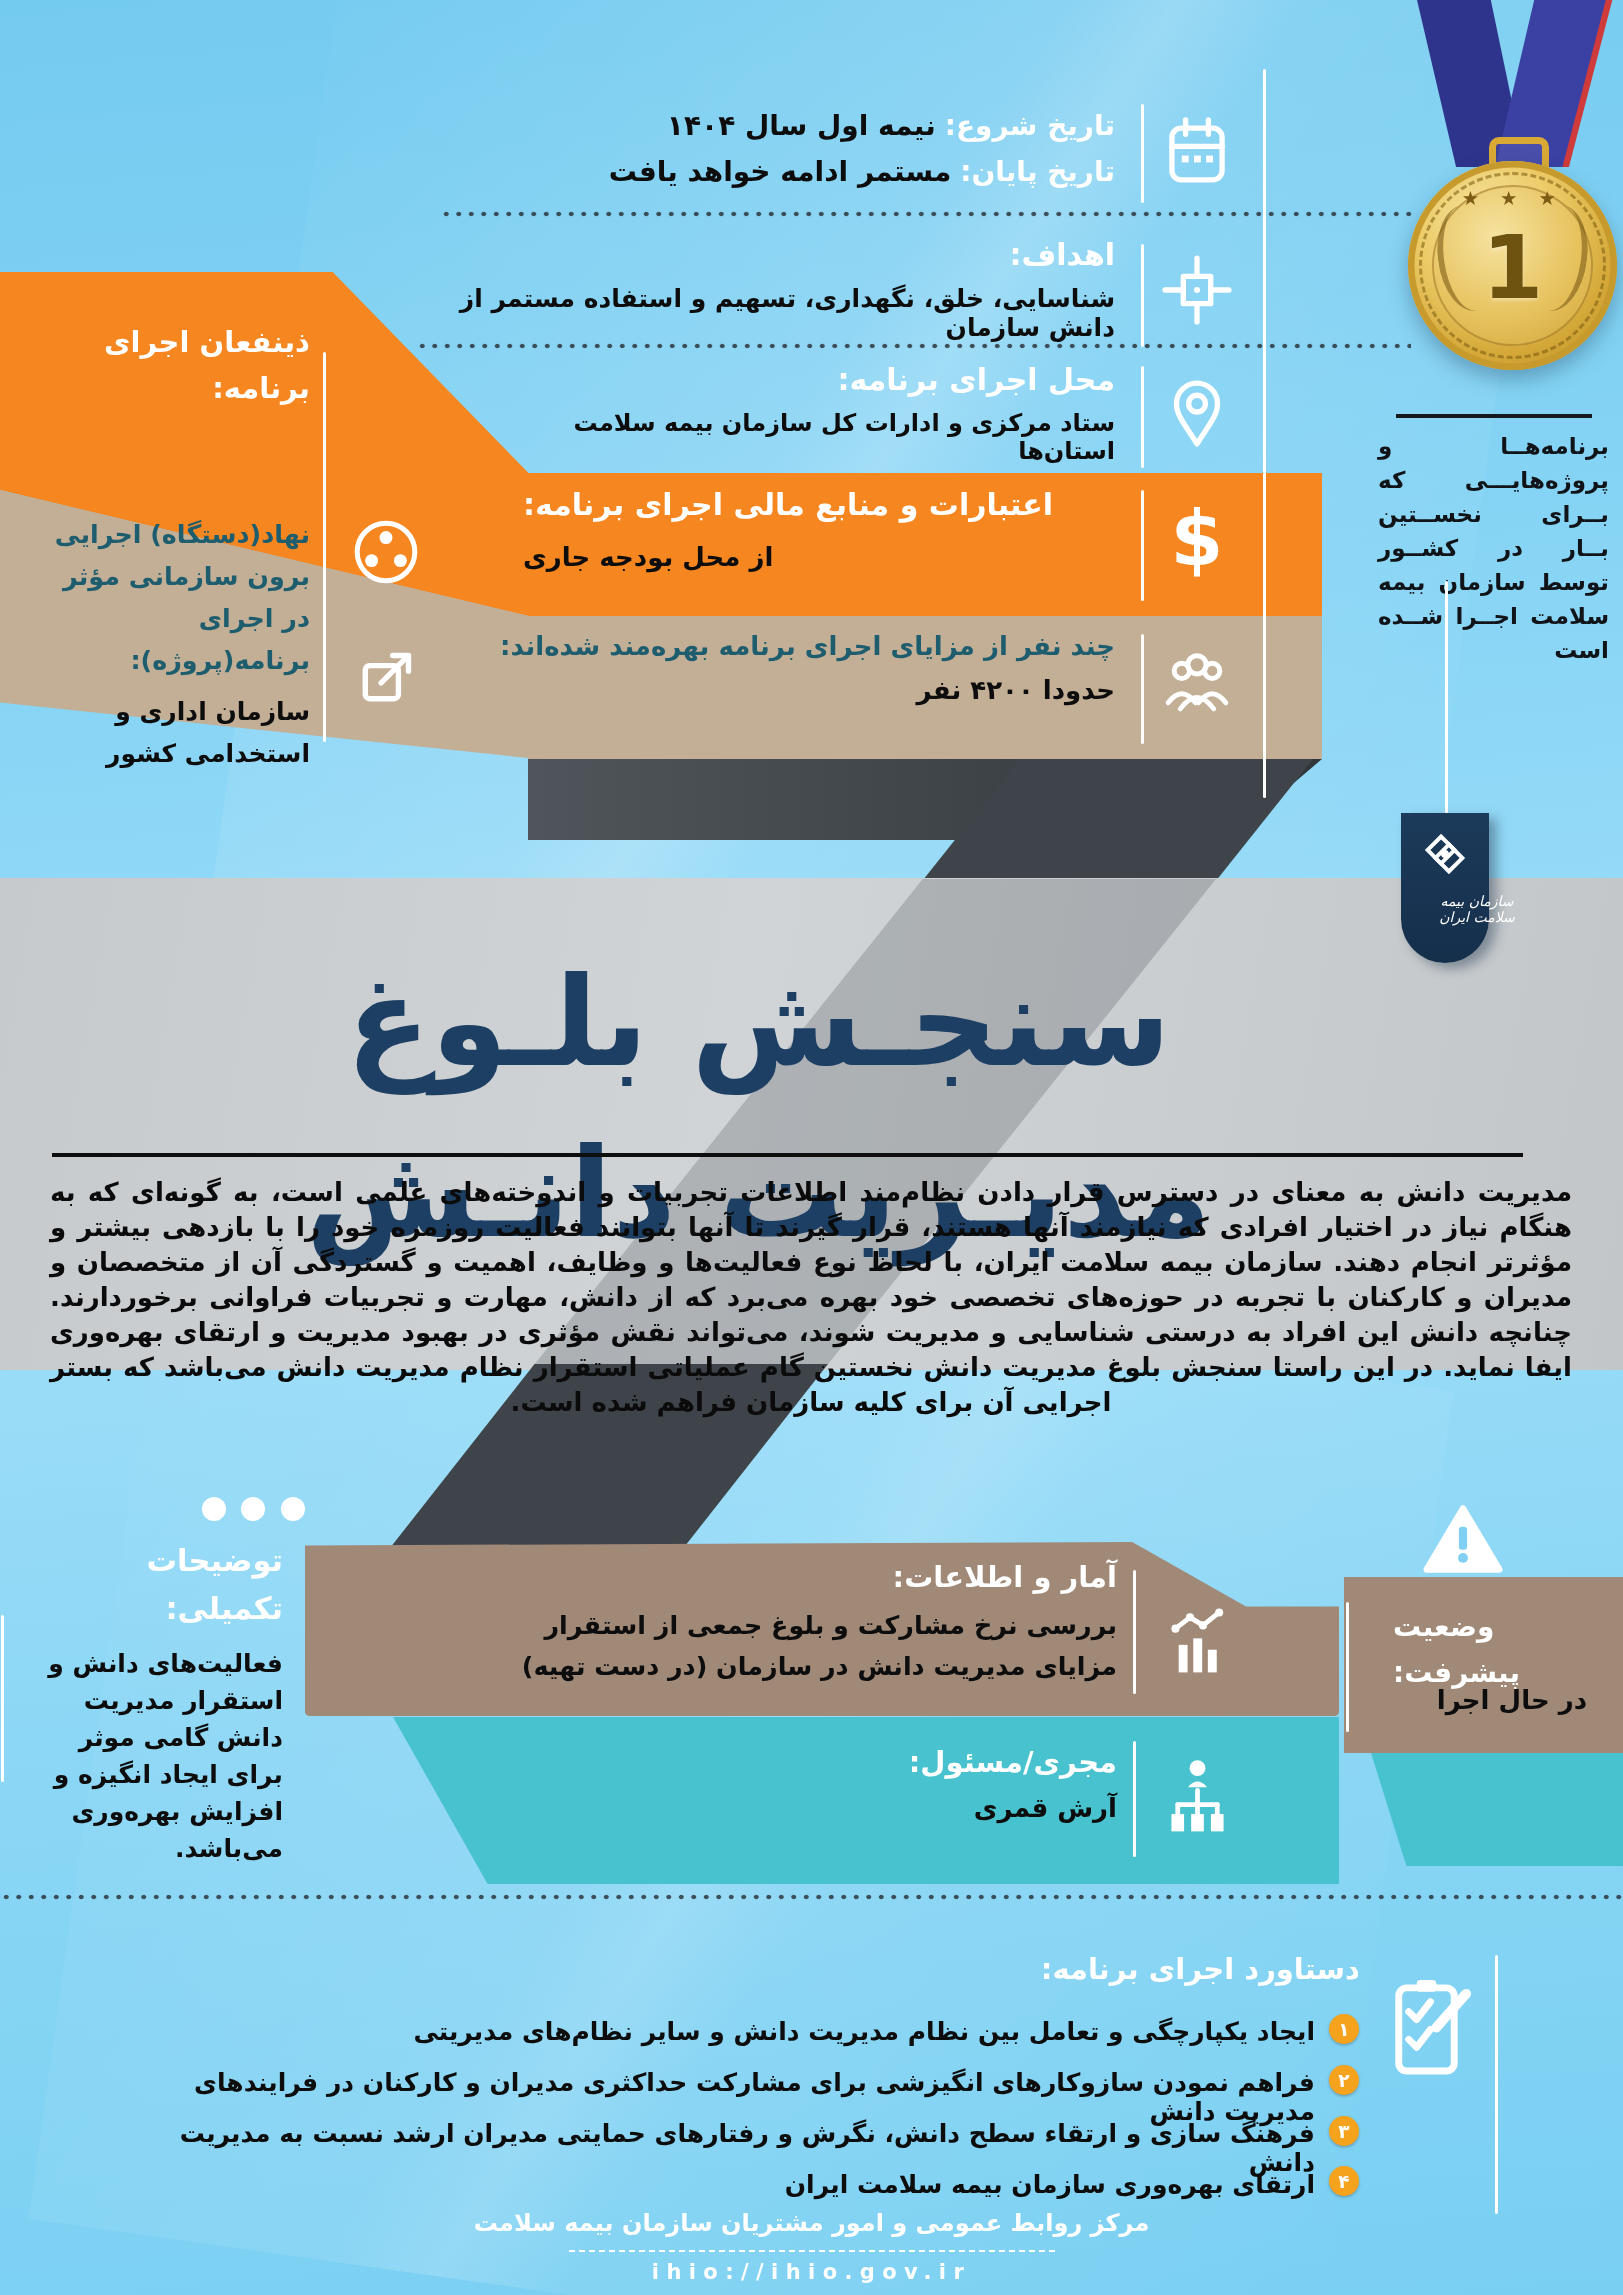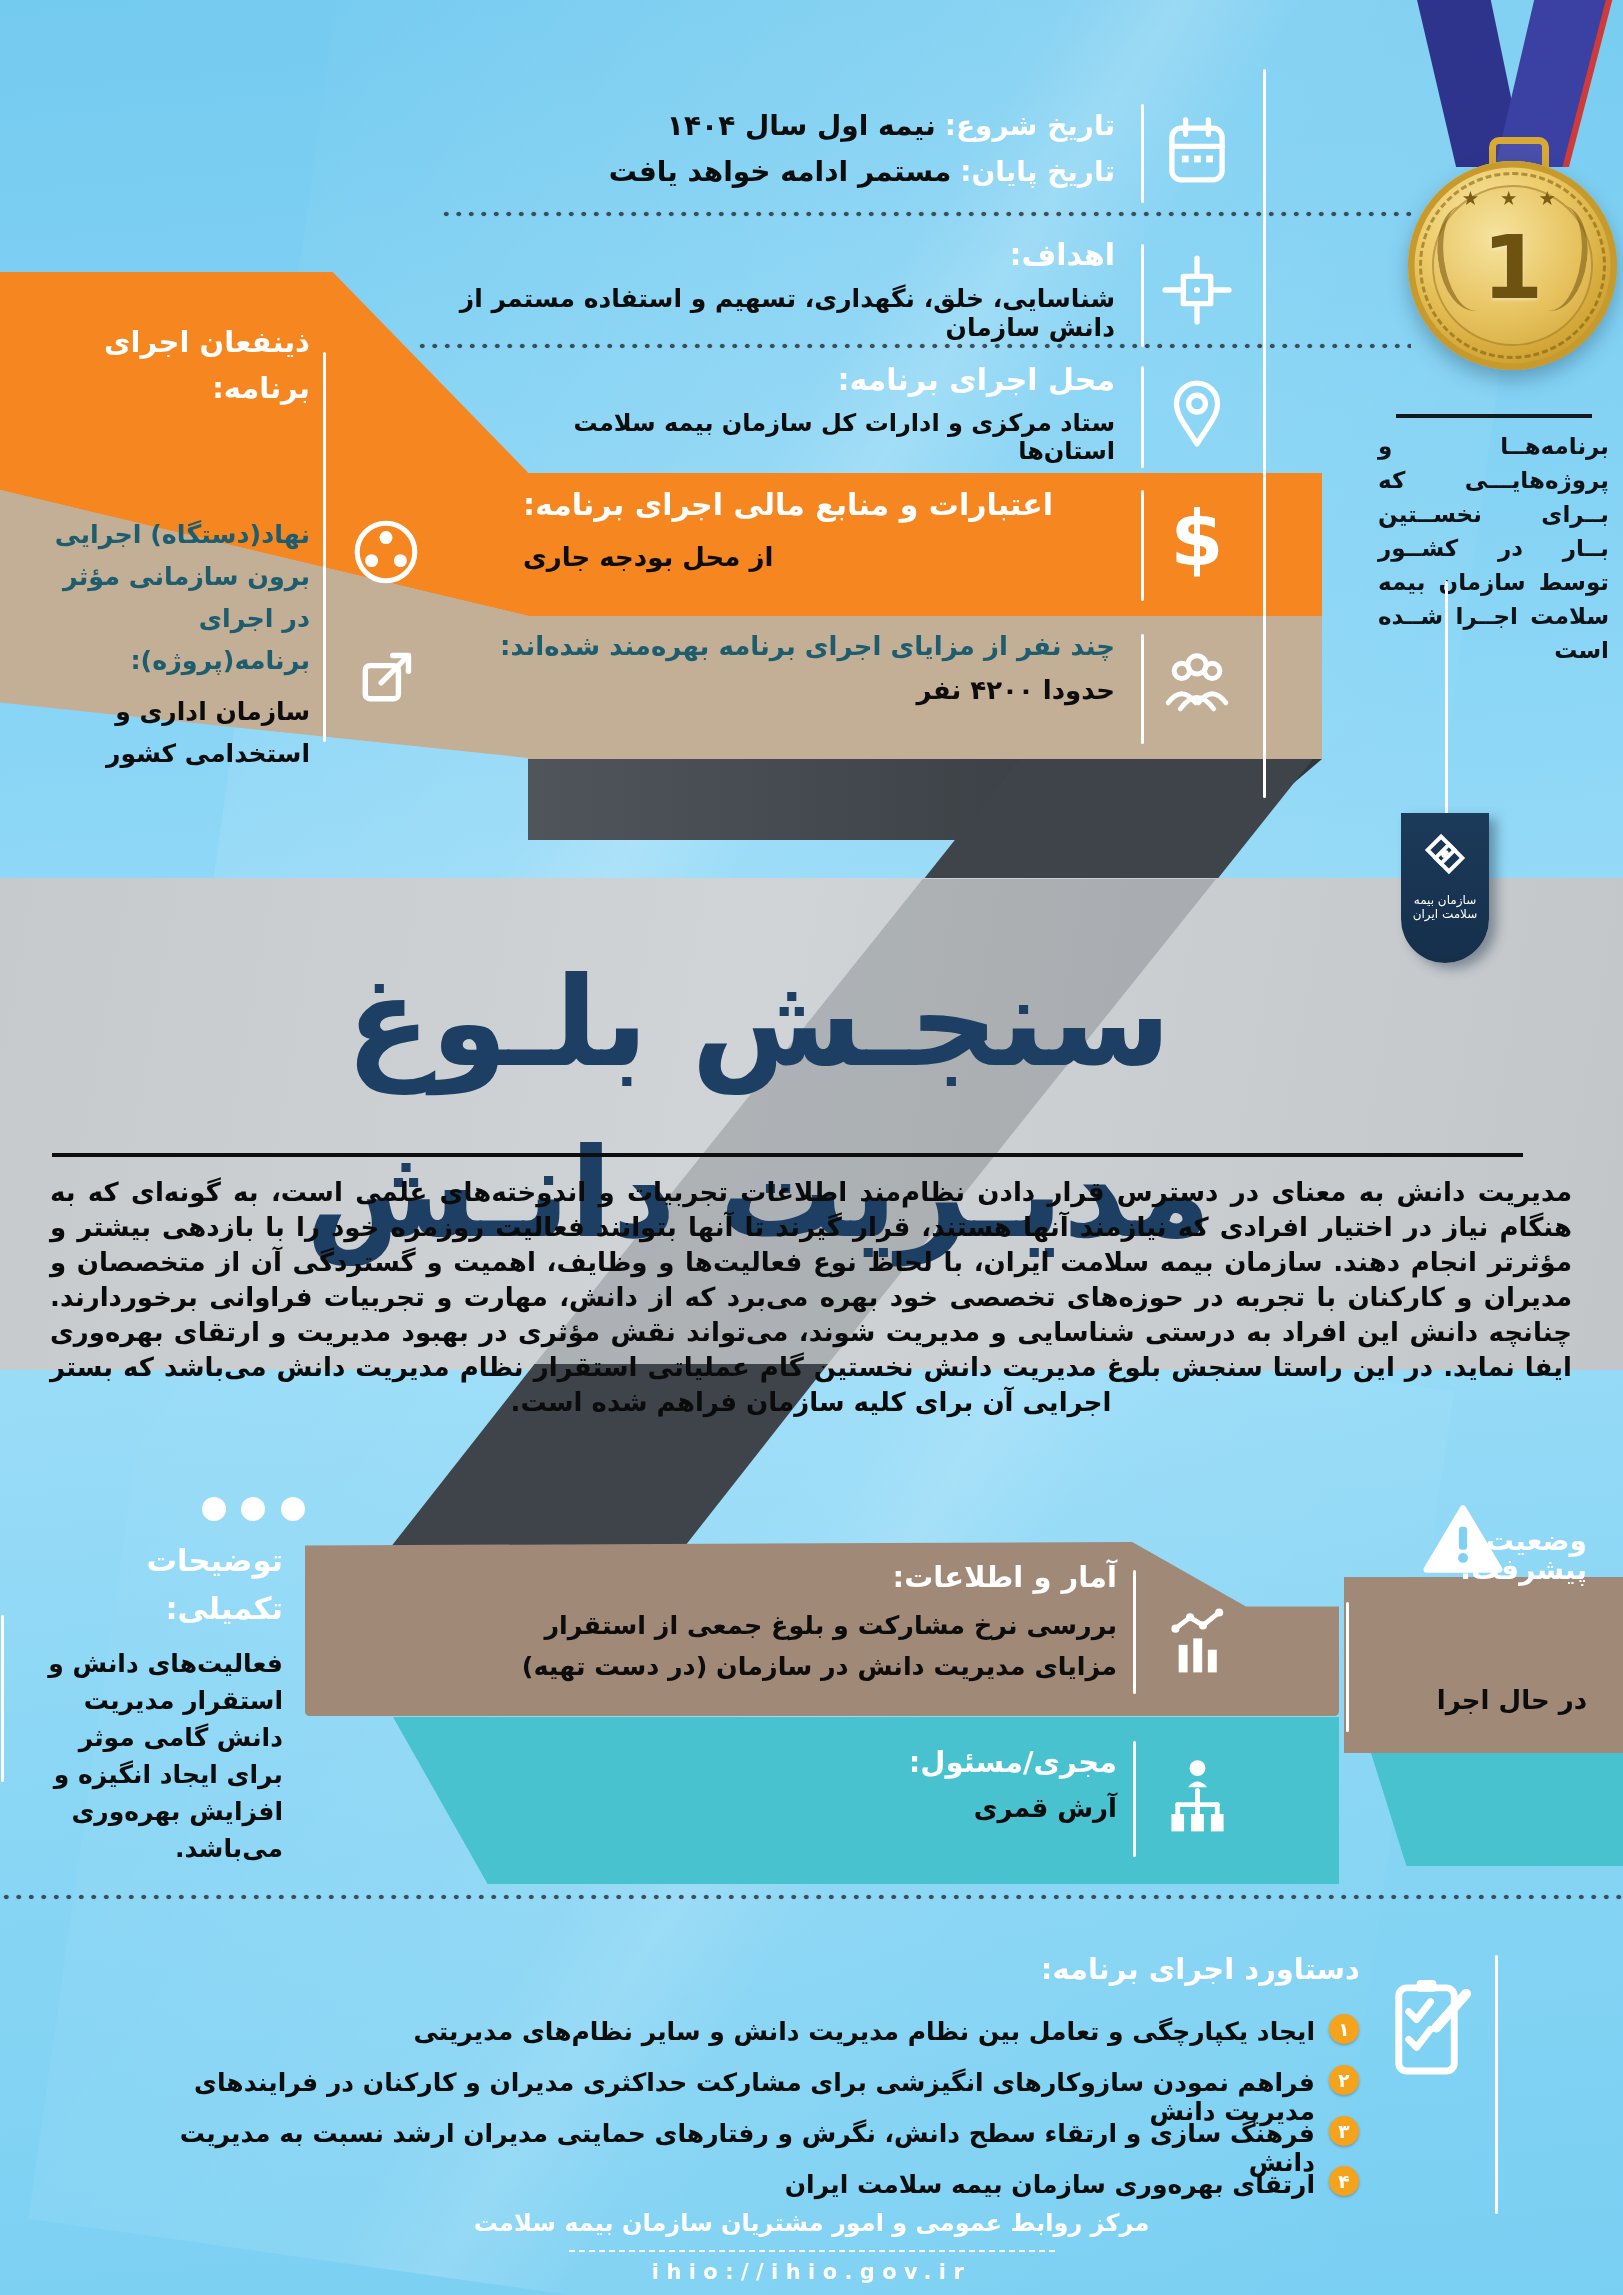--- a/index.html
+++ b/index.html
@@ -174,21 +174,21 @@
 
   <div class="abs" style="left:1401px;top:813px;width:88px;height:150px;
        background:linear-gradient(180deg,#1c3a5a,#152f4b);border-radius:0 0 44px 44px;box-shadow:7.4px 5.6px 12px rgba(40,60,80,.45);">
     <div class="abs icon" style="left:16px;top:13px;width:56px;height:56px;">
       <svg viewBox="0 0 100 100" fill="none" stroke="#fff" stroke-width="7">
         <rect x="26" y="26" width="34" height="34" transform="rotate(45 43 43)"></rect>
         <rect x="40" y="40" width="34" height="34" transform="rotate(45 57 57)"></rect>
         <circle cx="50" cy="50" r="7" fill="#fff" stroke="none"></circle>
       </svg>
     </div>
-    <div class="abs" style="left:0;top:80px;width:100%;text-align:center;color:#fff;font-size:12px;">سازمان بیمه سلامت ایران</div>
+    <div class="abs" style="left:0;top:80px;width:100%;text-align:center;color:#fff;font-size:14px;font-style:italic;padding-left:32px;">سازمان بیمه سلامت ایران</div>
   </div>
 
   <div class="abs" style="left:120px;top:937px;width:1277px;text-align:center;font-size:124px;line-height:171px;font-weight:bold;color:#1d3f63;">سنجـش بلـوغ مدیـریت دانـش</div>
   <div class="abs" style="left:52px;top:1153px;width:1471px;height:4.2px;background:#0e0e0e;"></div>
   <div class="abs" style="left:50px;top:1175px;width:1522px;font-size:26px;font-weight:bold;line-height:35px;color:#0b0b0b;text-align:justify;text-align-last:center;">مدیریت دانش به معنای در دسترس قرار دادن نظام‌مند اطلاعات تجربیات و اندوخته‌های علمی است، به گونه‌ای که به هنگام نیاز در اختیار افرادی که نیازمند آنها هستند، قرار گیرند تا آنها بتوانند فعالیت روزمره خود را با بازدهی بیشتر و مؤثرتر انجام دهند. سازمان بیمه سلامت ایران، با لحاظ نوع فعالیت‌ها و وظایف، اهمیت و گستردگی آن از متخصصان و مدیران و کارکنان با تجربه در حوزه‌های تخصصی خود بهره می‌برد که از دانش، مهارت و تجربیات فراوانی برخوردارند. چنانچه دانش این افراد به درستی شناسایی و مدیریت شوند، می‌تواند نقش مؤثری در بهبود مدیریت و ارتقای بهره‌وری ایفا نماید. در این راستا سنجش بلوغ مدیریت دانش نخستین گام عملیاتی استقرار نظام مدیریت دانش می‌باشد که بستر اجرایی آن برای کلیه سازمان فراهم شده است.</div>
 
   <div class="abs" style="left:199px;top:1497px;width:106px;height:26px;display:flex;gap:15.7px;">
     <div style="width:24px;height:24px;border-radius:50%;background:#fff;"></div>
     <div style="width:24px;height:24px;border-radius:50%;background:#fff;"></div>
     <div style="width:24px;height:24px;border-radius:50%;background:#fff;"></div>
@@ -236,21 +236,21 @@
   <div class="abs icon" style="left:1420px;top:1502px;width:86px;height:74px;">
     <svg viewBox="0 0 100 90">
       <path d="M50 8 L94 82 H6 Z" fill="#fff" stroke="#fff" stroke-width="8" stroke-linejoin="round"></path>
       <rect x="45" y="30" width="10" height="28" rx="4" fill="#7fd0f3"></rect>
       <circle cx="50" cy="68" r="6" fill="#7fd0f3"></circle>
     </svg>
   </div>
   <div class="abs" style="left:1344px;top:1577px;width:279px;height:176px;background:#a18977;"></div>
   <div class="abs" style="left:1371px;top:1753px;width:253px;height:113px;background:#49c2cf;clip-path:polygon(0 0,100% 0,100% 100%,14% 100%);"></div>
   <div class="vline" style="left:1346px;top:1602px;height:130px;"></div>
-  <div class="abs lbl" style="right:36px;top:1526px;width:194px;font-size:28px;line-height:29px;text-align:right;">وضعیت پیشرفت:</div>
+  <div class="abs lbl" style="right:36px;top:1604px;width:194px;font-size:28px;line-height:46px;text-align:left;">وضعیت پیشرفت:</div>
   <div class="abs val" style="right:36px;top:1685px;width:194px;font-size:26px;text-align:right;">در حال اجرا</div>
 
   <div class="dotline" style="left:0;top:1894px;width:1623px;"></div>
 
   <div class="vline" style="left:1495px;top:1955px;height:259px;"></div>
   <div class="abs icon" style="left:1377px;top:1972px;width:99px;height:109px;">
     <svg viewBox="0 0 100 110" fill="none" stroke="#fff" stroke-width="7" stroke-linecap="round" stroke-linejoin="round">
       <rect x="22" y="16" width="56" height="84" rx="8"></rect>
       <rect x="40" y="8" width="20" height="12" rx="4" fill="#fff" stroke="none"></rect>
       <polyline points="32,40 40,48 54,30"></polyline>

